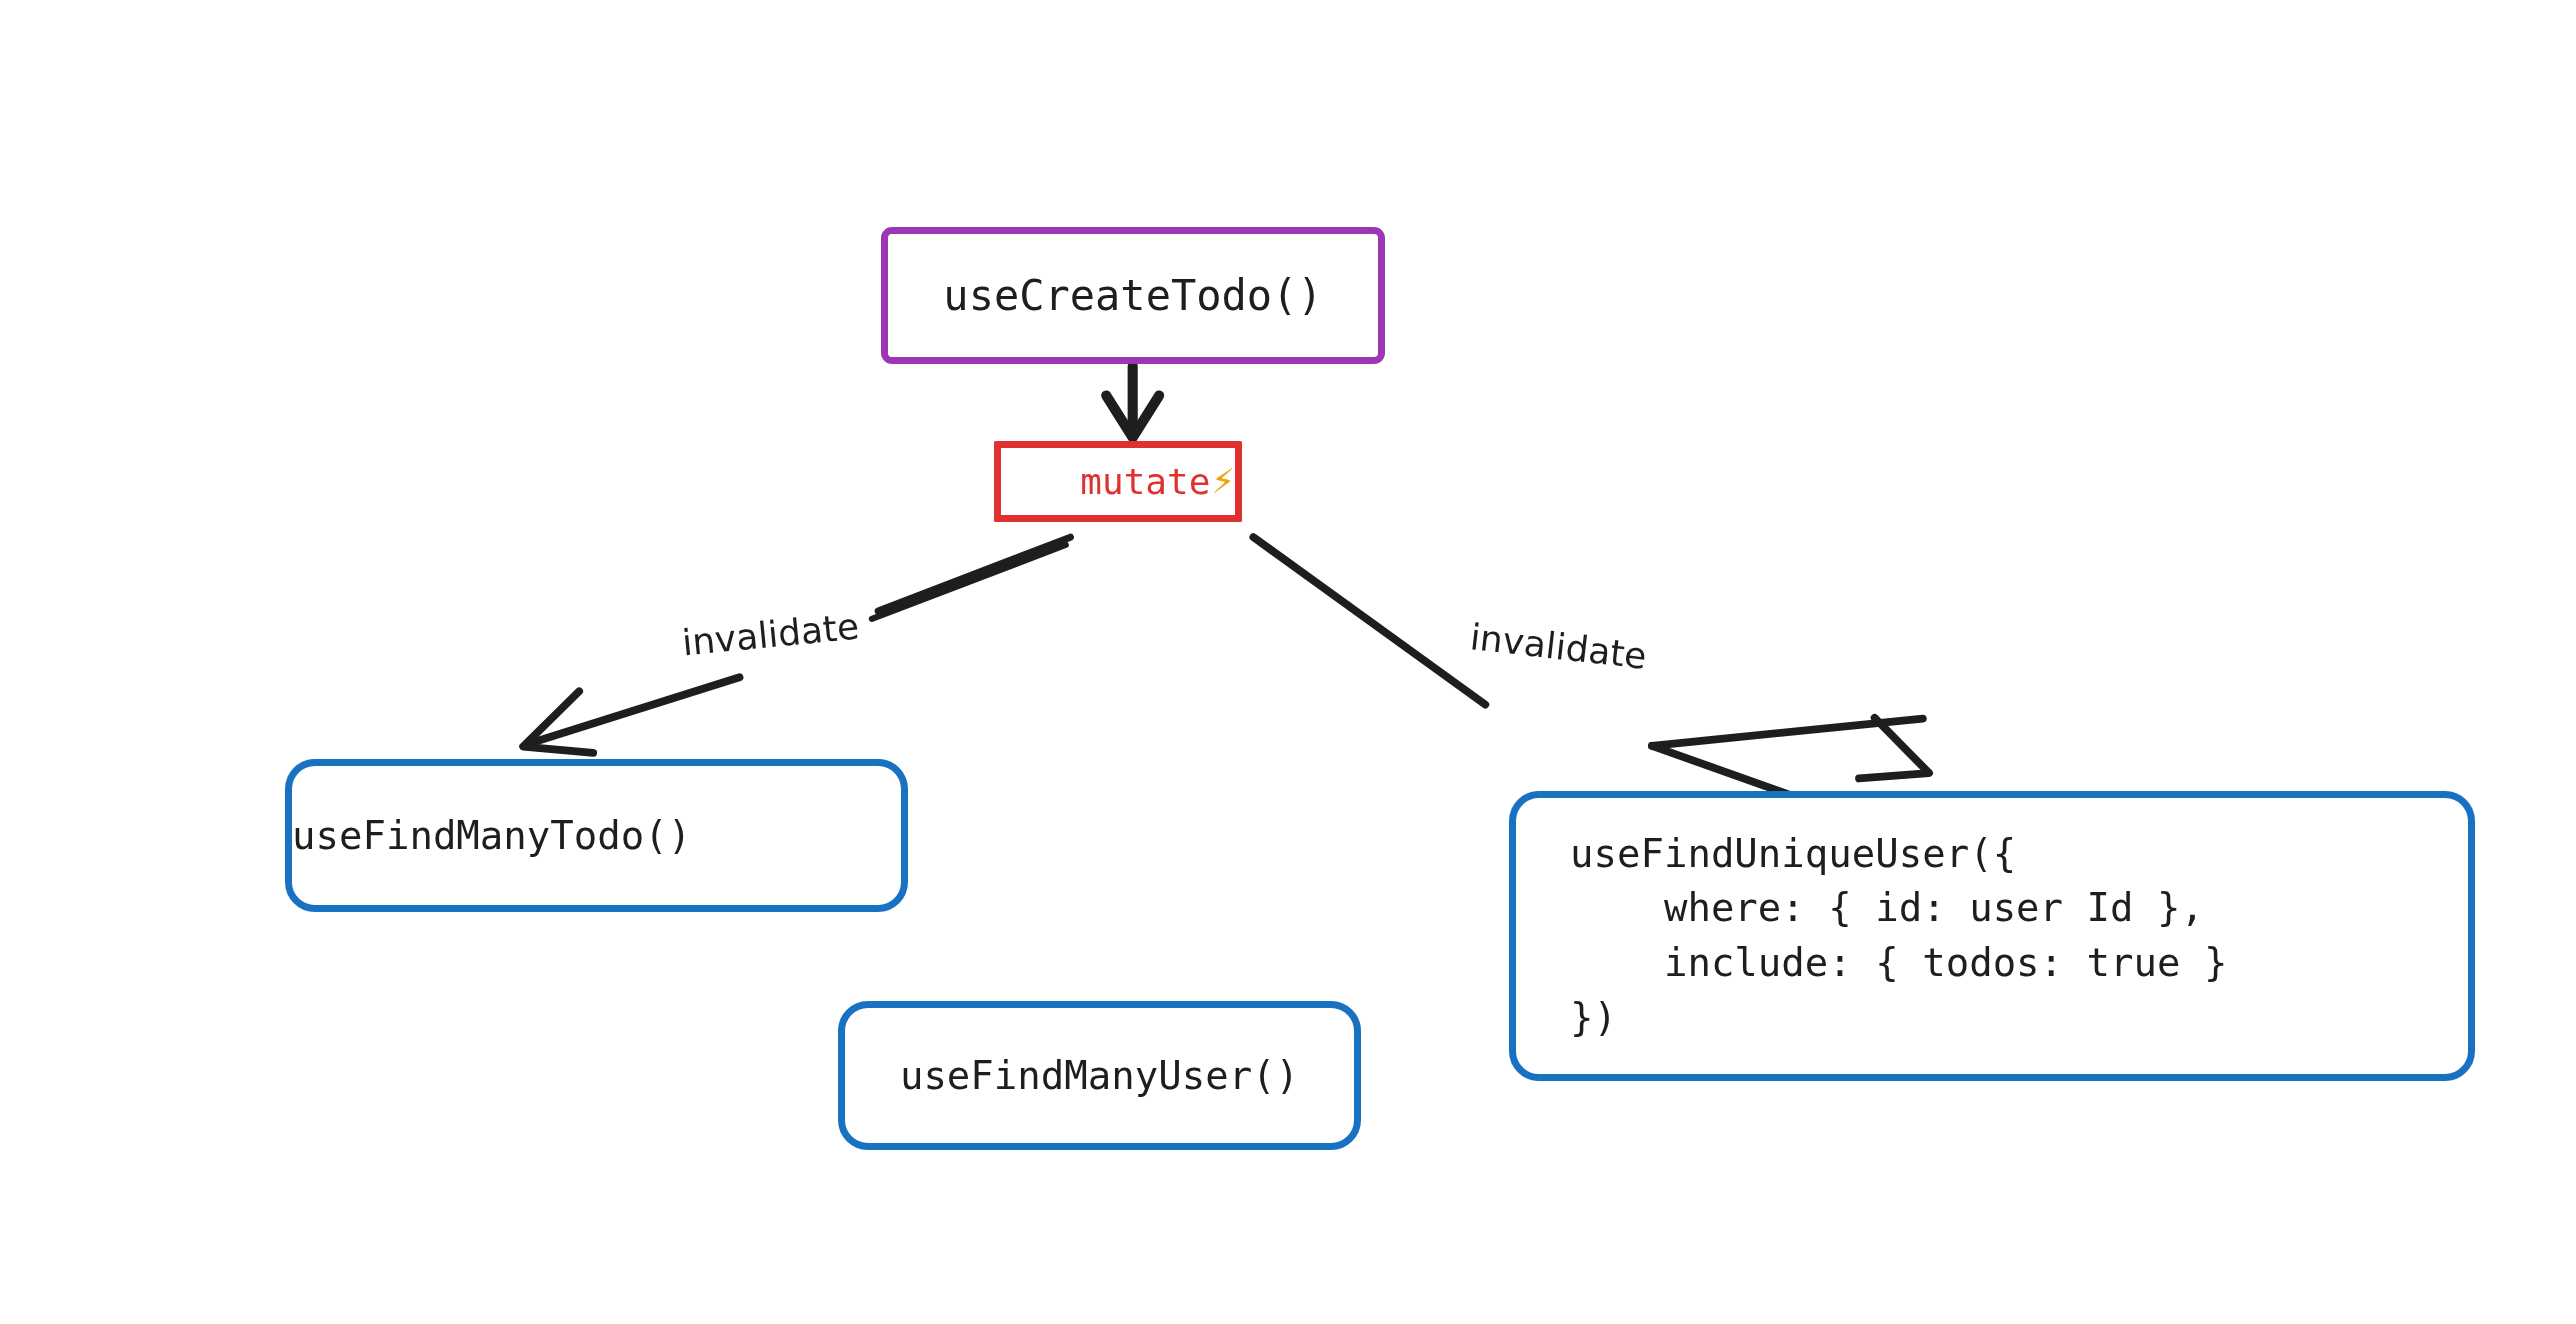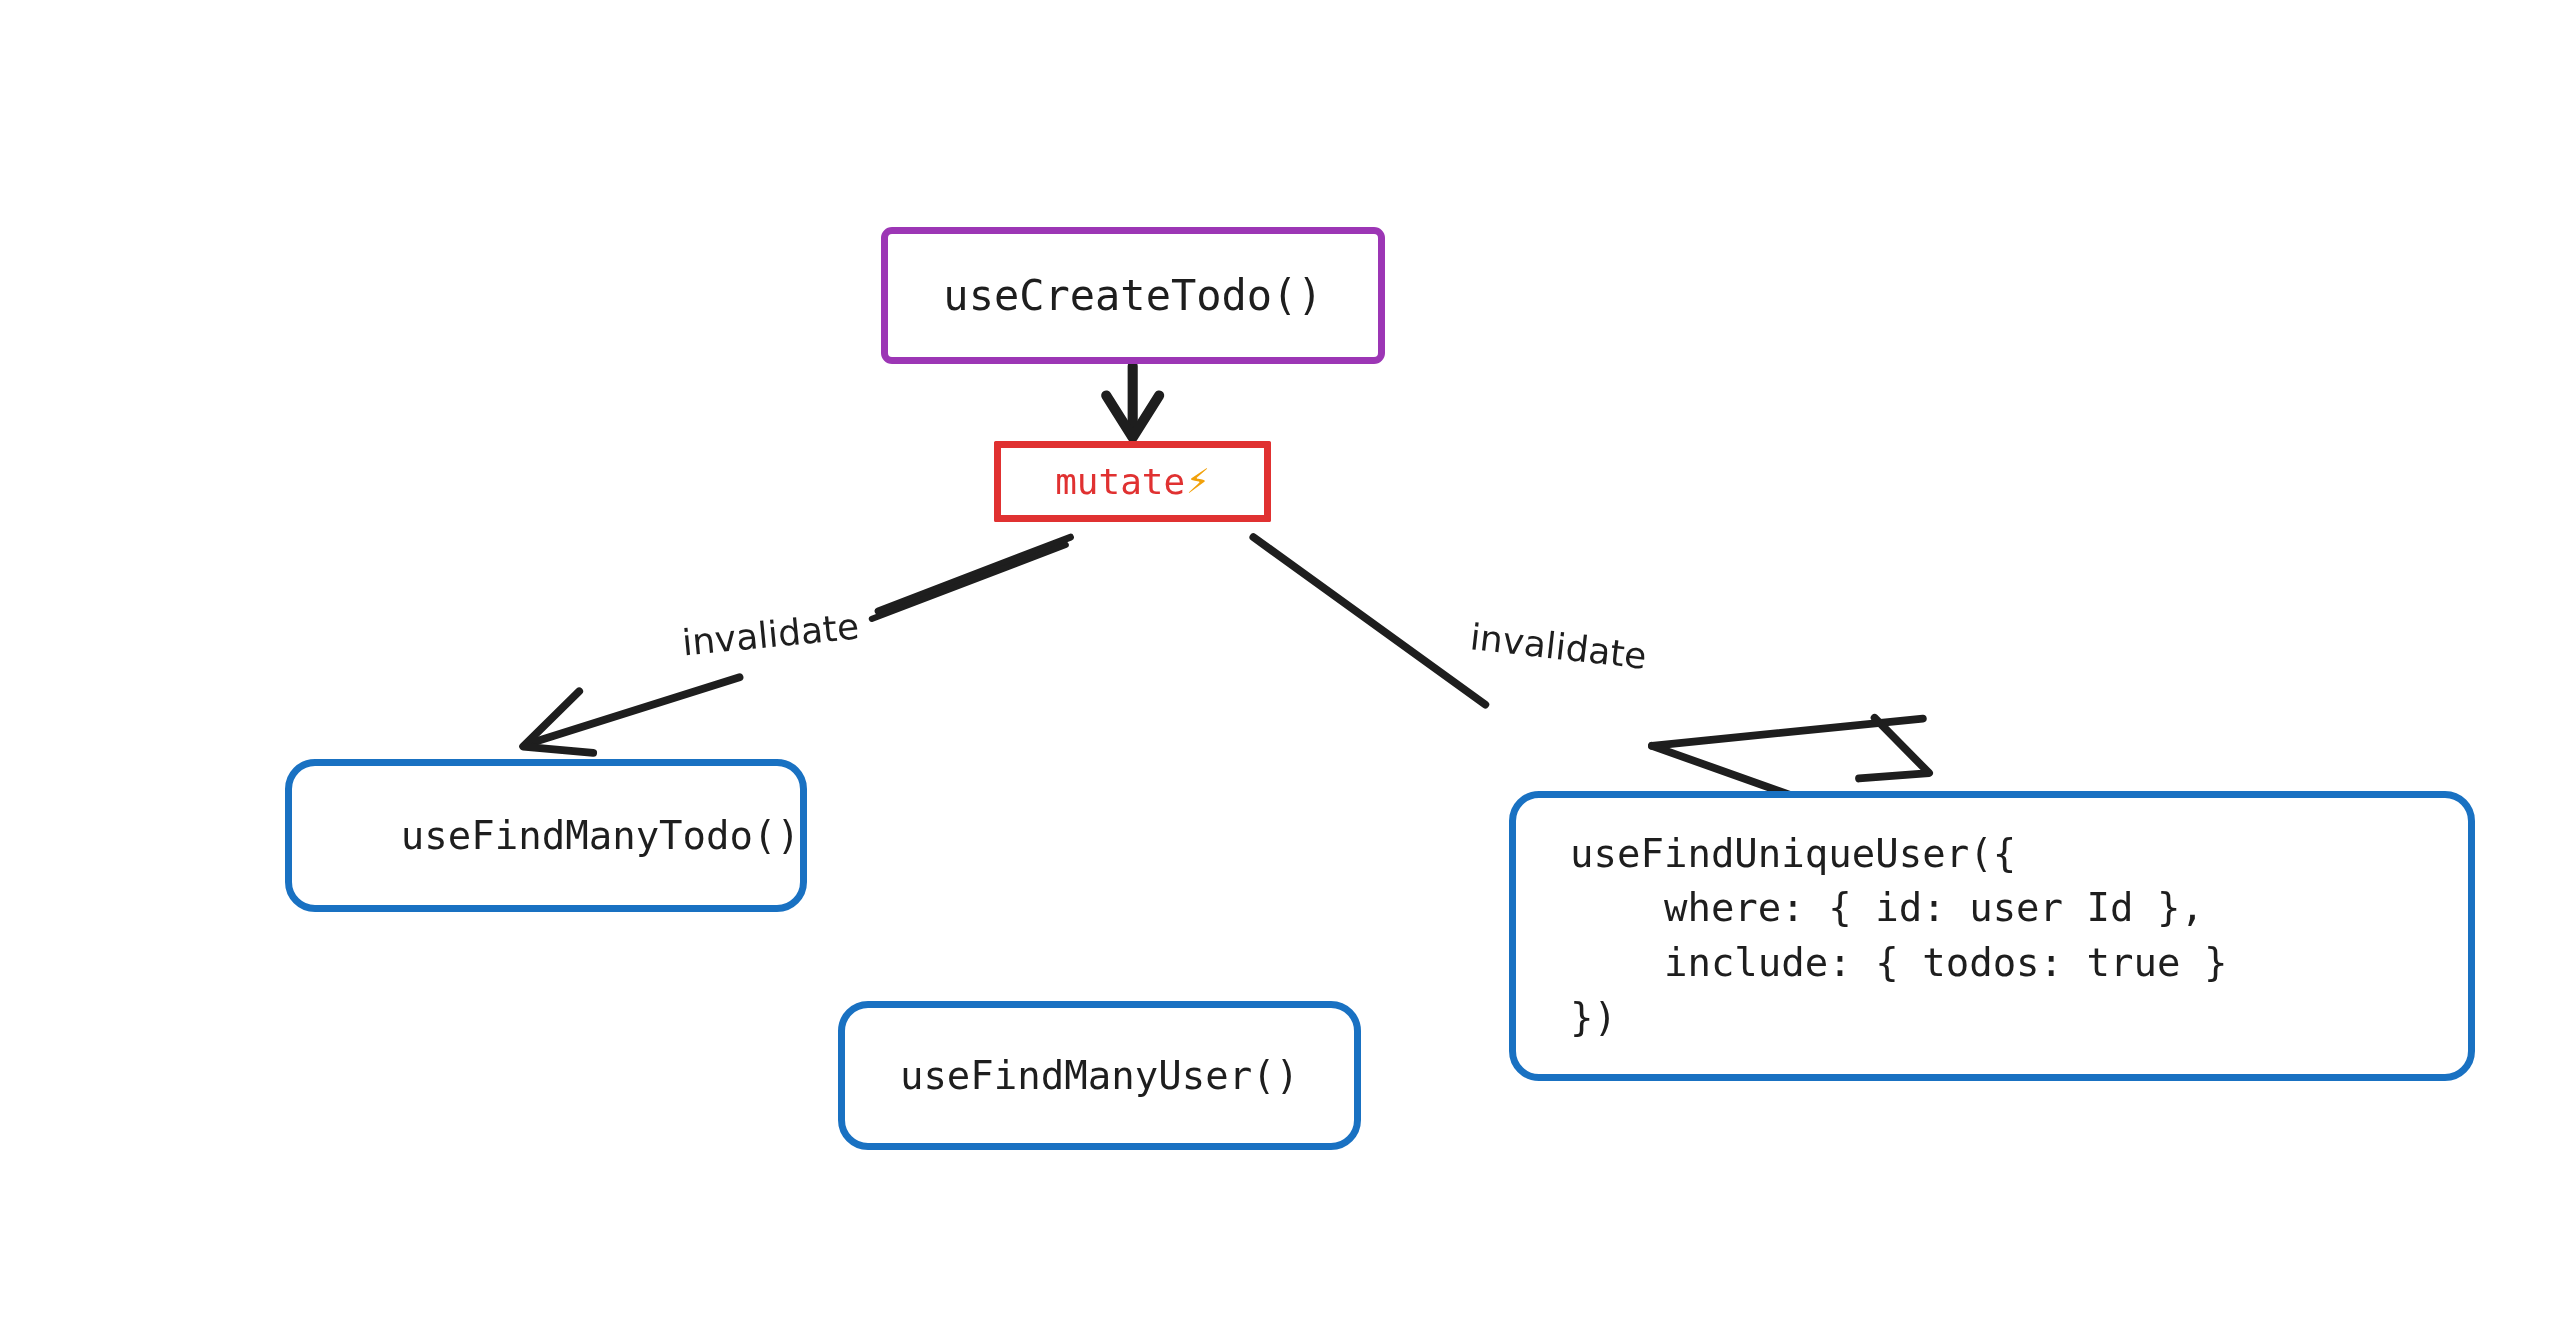--- a/index.html
+++ b/index.html
@@ -49,25 +49,25 @@
   }
   #node-create-todo .node-label {
     font-size: 42px;
     color: #1e1e1e;
   }
 
   
   #node-mutate {
     left: 994px;
     top: 441px;
-    width: 277px;
+    width: 248px;
     height: 81px;
     border: 7px solid #e03131;
     border-radius: 1.6px;
-    justify-content: center;
+    justify-content: flex-end;
   }
   #node-mutate .node-label {
     font-size: 36px;
     color: #e03131;
     display: inline-flex;
     align-items: center;
   }
   #node-mutate .bolt {
     font-size: 34px;
     line-height: 1;
@@ -78,23 +78,23 @@
 
   
   .node-blue {
     border: 7px solid #1971c2;
     border-radius: 30px;
   }
 
   #node-find-many-todo {
     left: 285px;
     top: 759px;
-    width: 522px;
+    width: 623px;
     height: 153px;
-    justify-content: flex-end;
+    justify-content: flex-start;
   }
   #node-find-many-todo .node-label {
     font-size: 39px;
     color: #1e1e1e;
   }
 
   #node-find-many-user {
     left: 838px;
     top: 1001px;
     width: 523px;

